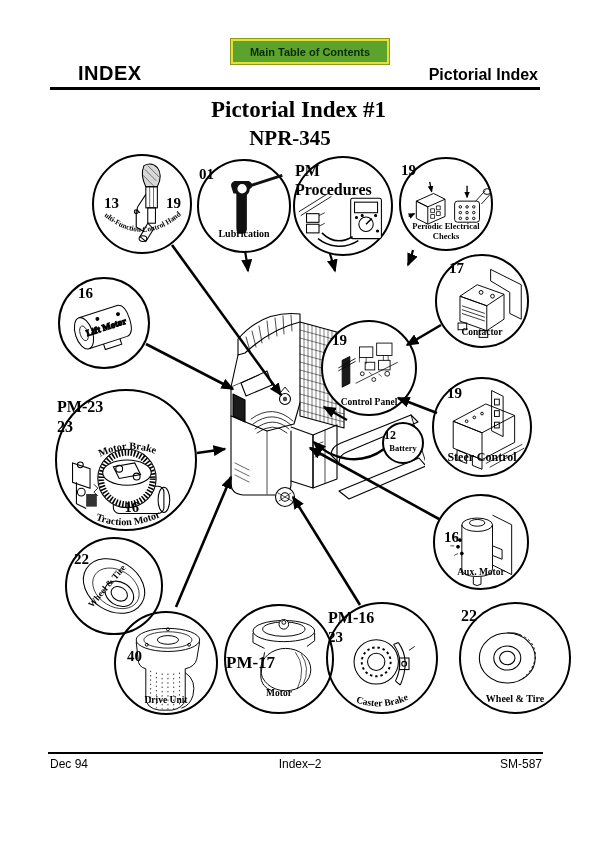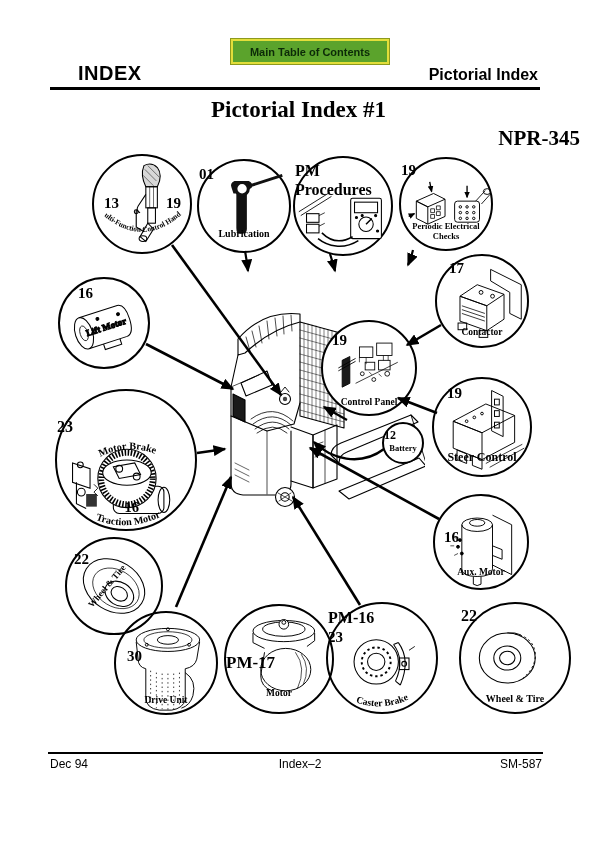--- a/index.html
+++ b/index.html
@@ -9,21 +9,21 @@
   .sans{font-family:"Liberation Sans",sans-serif;}
   
   .toc-btn{position:absolute;left:231px;top:39px;width:158px;height:25px;
            background:#5ba32c;border:2px solid #e2de3a;box-shadow:0 0 0 1px #8d9a1d;
            font-family:"Liberation Sans",sans-serif;font-weight:bold;font-size:11px;
            color:#0c2a08;text-align:center;line-height:21px;cursor:pointer;}
   .hdr-left{position:absolute;left:52px;top:62px;font-weight:bold;font-size:20px;letter-spacing:.5px;margin-left:26px;}
   .hdr-right{position:absolute;right:62px;top:66px;font-weight:bold;font-size:16px;}
   .hdr-rule{position:absolute;left:50px;right:60px;top:87px;height:2.5px;background:#000;}
   .title1{position:absolute;left:0;right:20px;top:97px;text-align:center;font-weight:bold;font-size:23px;padding-left:17px;}
-  .title2{position:absolute;left:0;right:20px;top:126px;text-align:right;font-weight:bold;font-size:21px;}
+  .title2{position:absolute;left:0;right:20px;top:126px;text-align:center;font-weight:bold;font-size:21px;}
   
   .ftr-rule{position:absolute;left:48px;right:57px;top:752px;height:2px;background:#000;}
   .ftr{position:absolute;top:757px;font-size:12px;font-family:"Liberation Sans",sans-serif;}
   
   .bubble{position:absolute;border:2px solid #000;border-radius:50%;box-sizing:border-box;background:transparent;}
   .bubble.opaque{background:#fff;}
   .bubble > svg.art{position:absolute;left:0;top:0;width:100%;height:100%;}
   .num{position:absolute;font-weight:bold;font-family:"Liberation Serif",serif;line-height:1;}
   .lbl{position:absolute;left:0;right:0;text-align:center;font-weight:bold;
        font-family:"Liberation Serif",serif;line-height:1.15;}
@@ -261,20 +261,21 @@
       <circle cx="25" cy="104" r="4"></circle>
       <rect x="30" y="106" width="11" height="13" fill="#333" stroke="none"></rect>
       <path d="M38,96 l4,4 l-4,4 l4,4" stroke-width="0.9"></path>
     </g>
     <path id="p-mbrake" d="M34,74 Q73,48 112,70" fill="none"></path>
     <text font-size="10.5"><textPath href="#p-mbrake" startOffset="50%" text-anchor="middle">Motor Brake</textPath></text>
     <path id="p-tmotor" d="M26,126 Q72,152 120,122" fill="none"></path>
     <text font-size="10.5"><textPath href="#p-tmotor" startOffset="50%" text-anchor="middle">Traction Motor</textPath></text>
     <text x="77" y="124" font-size="15" text-anchor="middle">16</text>
   </svg>
+  <span class="num ctr" style="top:8px;font-size:16px">PM-23</span>
   <span class="num ctr" style="top:28px;font-size:16px">23</span>
 </div>
 
 <div class="bubble z20" style="left:433px;top:494px;width:96px;height:96px">
   <svg class="art" viewBox="0 0 96 96">
     <g stroke="#000" fill="none" stroke-width="1">
       <path d="M60,20 L80,30 L80,82 L60,72"></path>
       <ellipse cx="44" cy="30" rx="16" ry="7" fill="#fff"></ellipse>
       <path d="M28,30 L28,76 Q28,84 44,84 Q60,84 60,76 L60,30"></path>
       <ellipse cx="44" cy="28" rx="8" ry="3.5"></ellipse>
@@ -310,21 +311,21 @@
       <ellipse cx="54" cy="28" rx="25" ry="8.5" stroke-width="0.8"></ellipse>
       <ellipse cx="54" cy="28" rx="11" ry="4.5"></ellipse>
       <circle cx="32" cy="33" r="1.5"></circle>
         <circle cx="76" cy="33" r="1.5"></circle>
         <circle cx="54" cy="17" r="1.5"></circle>
       <path d="M21,30 L23,48 Q23,56 31,58 L31,88 Q31,99 45,101 L58,101 Q70,99 72,90 L72,58 Q82,56 84,48 L87,30"></path>
       <path stroke-dasharray="1.5,3" stroke-width="0.8" d="M36,60 L36,96 M42,62 L42,99 M48,63 L48,100 M54,63 L54,101 M60,63 L60,100 M66,62 L66,98"></path>
       <path d="M72,62 Q84,70 80,86 Q77,96 68,99"></path>
     </g>
   </svg>
-  <span class="num" style="left:11px;top:36px;font-size:15px">30</span>
+  <span class="num" style="left:11px;top:36px;font-size:15px">40</span>
   <span class="lbl" style="bottom:7px;font-size:9.5px">Drive Unit</span>
 </div>
 
 <div class="bubble z20" style="left:224px;top:604px;width:110px;height:110px">
   <svg class="art" viewBox="0 0 110 110">
     <g stroke="#000" fill="none" stroke-width="1">
       <ellipse cx="62" cy="66" rx="26" ry="22"></ellipse>
       <path stroke-width="0.7" d="M78,50 Q88,64 80,82 M72,48 Q84,64 74,86"></path>
       <path d="M40,48 L36,72 Q36,84 48,88"></path>
       <ellipse cx="60" cy="26" rx="32" ry="11" fill="#fff"></ellipse>

